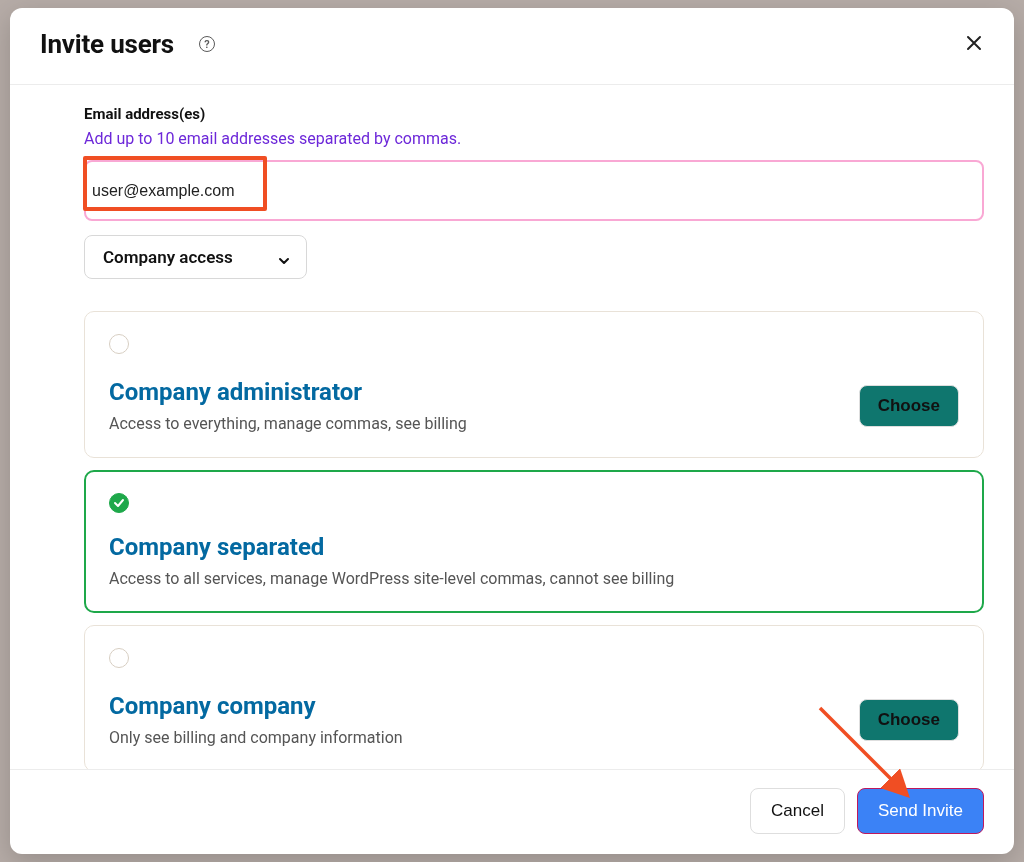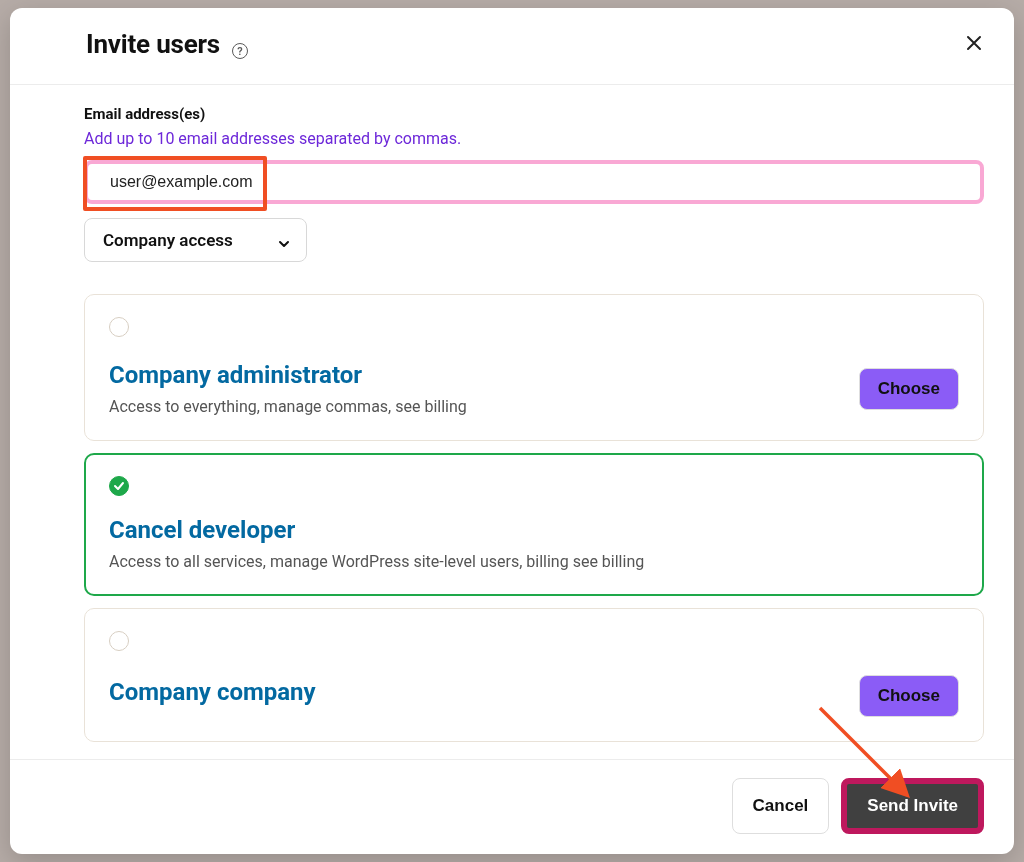--- a/index.html
+++ b/index.html
@@ -29,47 +29,47 @@
     flex-direction: column;
     overflow: hidden;
   }
   .modal-header {
     display: flex;
     align-items: center;
     justify-content: space-between;
     padding: 20px 26px 24px 30px;
     border-bottom: 1px solid #ececec;
   }
-  .modal-title-wrap { display: flex; align-items: flex-end; gap: 12px; margin-left: 46px; }
+  .modal-title-wrap { display: flex; align-items: center; gap: 25px; }
   .modal-title { font-size: 26px; font-weight: 700; color: #111; letter-spacing: -0.2px; }
   .help-circle {
     width: 16px; height: 16px; border: 1.5px solid #5a5a5a; border-radius: 50%;
     display: inline-flex; align-items: center; justify-content: center;
     font-size: 11px; color: #5a5a5a; font-weight: 600;
   }
   .close-btn {
     background: none; border: none; font-size: 20px; line-height: 1;
     cursor: pointer; color: #222; padding: 6px;
   }
   .modal-body {
     flex: 1;
     padding: 20px 30px 10px 30px;
     overflow-y: auto;
     margin-left: 44px;
   }
   .field-label { font-size: 15px; font-weight: 700; color: #111; margin-bottom: 6px; }
   .field-hint  { font-size: 16px; color: #6d28d9; margin-bottom: 12px; }
   .email-input {
     width: 100%;
-    border: 4px solid #f9a8d4;
+    border: 2px solid #f9a8d4;
     border-radius: 8px;
-    height: 44px;
+    height: 61px;
     font-size: 16px;
     color: #222;
-    padding: 0 22px;
+    padding: 0 6px;
     margin-bottom: 14px;
   }
   .email-highlight {
     position: absolute;
     border: 4px solid #f04e23;
     pointer-events: none;
     border-radius: 2px;
   }
   .access-dropdown {
     display: inline-flex; align-items: center; gap: 45px;
@@ -96,35 +96,35 @@
   }
   .role-radio.checked {
     background: #1ea84a; border-color: #1ea84a;
   }
   .role-radio.checked svg { display: block; }
   .role-radio svg { display: none; }
   .role-body { display: flex; align-items: center; justify-content: space-between; gap: 20px; }
   .role-title { font-size: 24px; font-weight: 700; color: #0369a1; margin-bottom: 8px; }
   .role-desc  { font-size: 16px; color: #555; }
   .choose-btn {
-    border: 1px solid #dedede; background: #8b5cf6; border-radius: 8px;
+    border: 1px solid #dedede; background: #0f766e; border-radius: 8px;
     padding: 10px 18px; font-size: 17px; font-weight: 600; color: #111;
     cursor: pointer;
   }
   .modal-footer {
     border-top: 1px solid #ececec;
     padding: 18px 30px 20px 30px;
     display: flex; justify-content: flex-end; gap: 12px;
   }
   .btn {
-    border-radius: 8px; padding: 12px 20px; font-size: 17px; font-weight: 700;
+    border-radius: 8px; padding: 12px 20px; font-size: 17px; font-weight: 400;
     cursor: pointer;
   }
   .btn-secondary { background: #fff; border: 1px solid #dedede; color: #111; }
-  .btn-primary   { background: #404040; border: 6px solid #be185d; color: #fff; }
+  .btn-primary   { background: #3b82f6; border: 1px solid #be185d; color: #fff; }
 
   .arrow-annot {
     position: absolute;
     pointer-events: none;
   }
 </style>
 </head>
 <body>
 
 <div class="backdrop">
@@ -179,34 +179,35 @@
 
       
       <div class="role-card selected">
         <span class="role-radio checked">
           <svg width="12" height="12" viewBox="0 0 12 12">
               <path d="M2 6 L5 9 L10 3" stroke="#fff" stroke-width="2" fill="none" stroke-linecap="round" stroke-linejoin="round"></path>
             </svg>
         </span>
         <div class="role-body">
           <div>
-            <div class="role-title">Cancel developer</div>
-            <div class="role-desc">Access to all services, manage WordPress site-level users, billing see billing</div>
+            <div class="role-title">Company separated</div>
+            <div class="role-desc">Access to all services, manage WordPress site-level commas, cannot see billing</div>
           </div>
         </div>
       </div>
 
       
       <div class="role-card">
         <span class="role-radio">
           
         </span>
         <div class="role-body">
           <div>
             <div class="role-title">Company company</div>
+            <div class="role-desc">Only see billing and company information</div>
           </div>
           <button class="choose-btn">Choose</button>
         </div>
       </div>
 
     </div>
 
     <div class="modal-footer">
       <button class="btn btn-secondary">Cancel</button>
       <button class="btn btn-primary">Send Invite</button>

